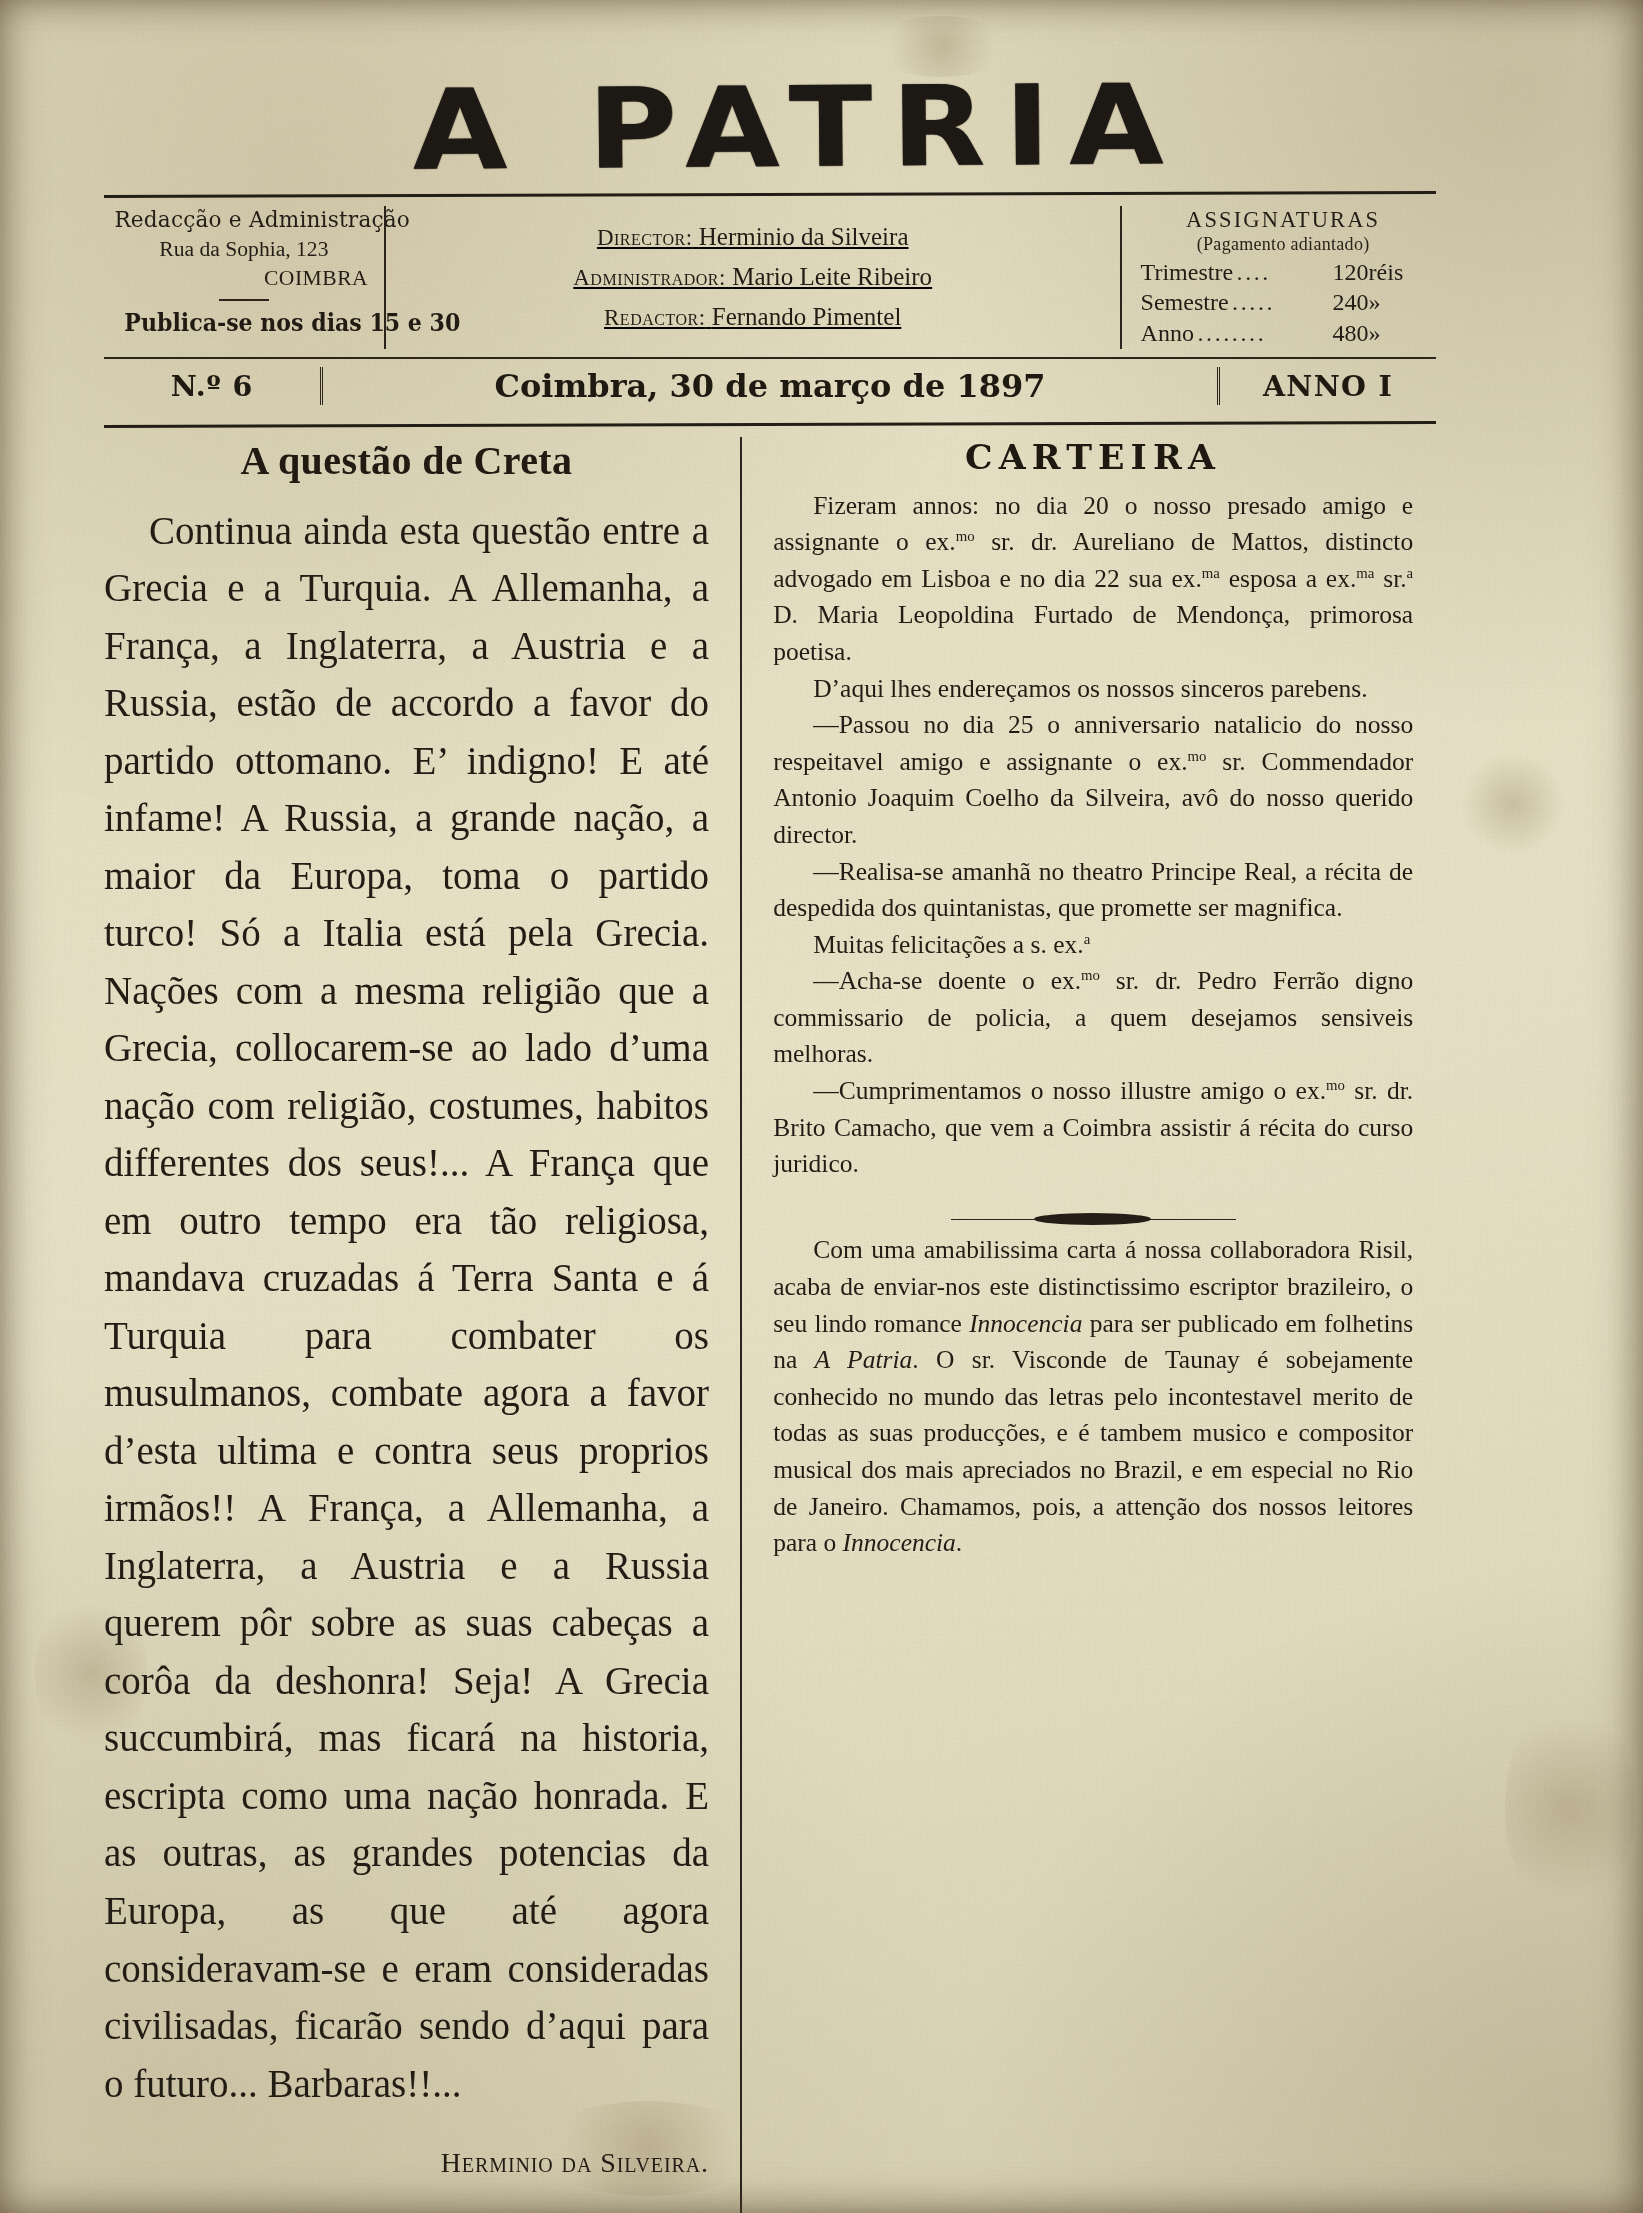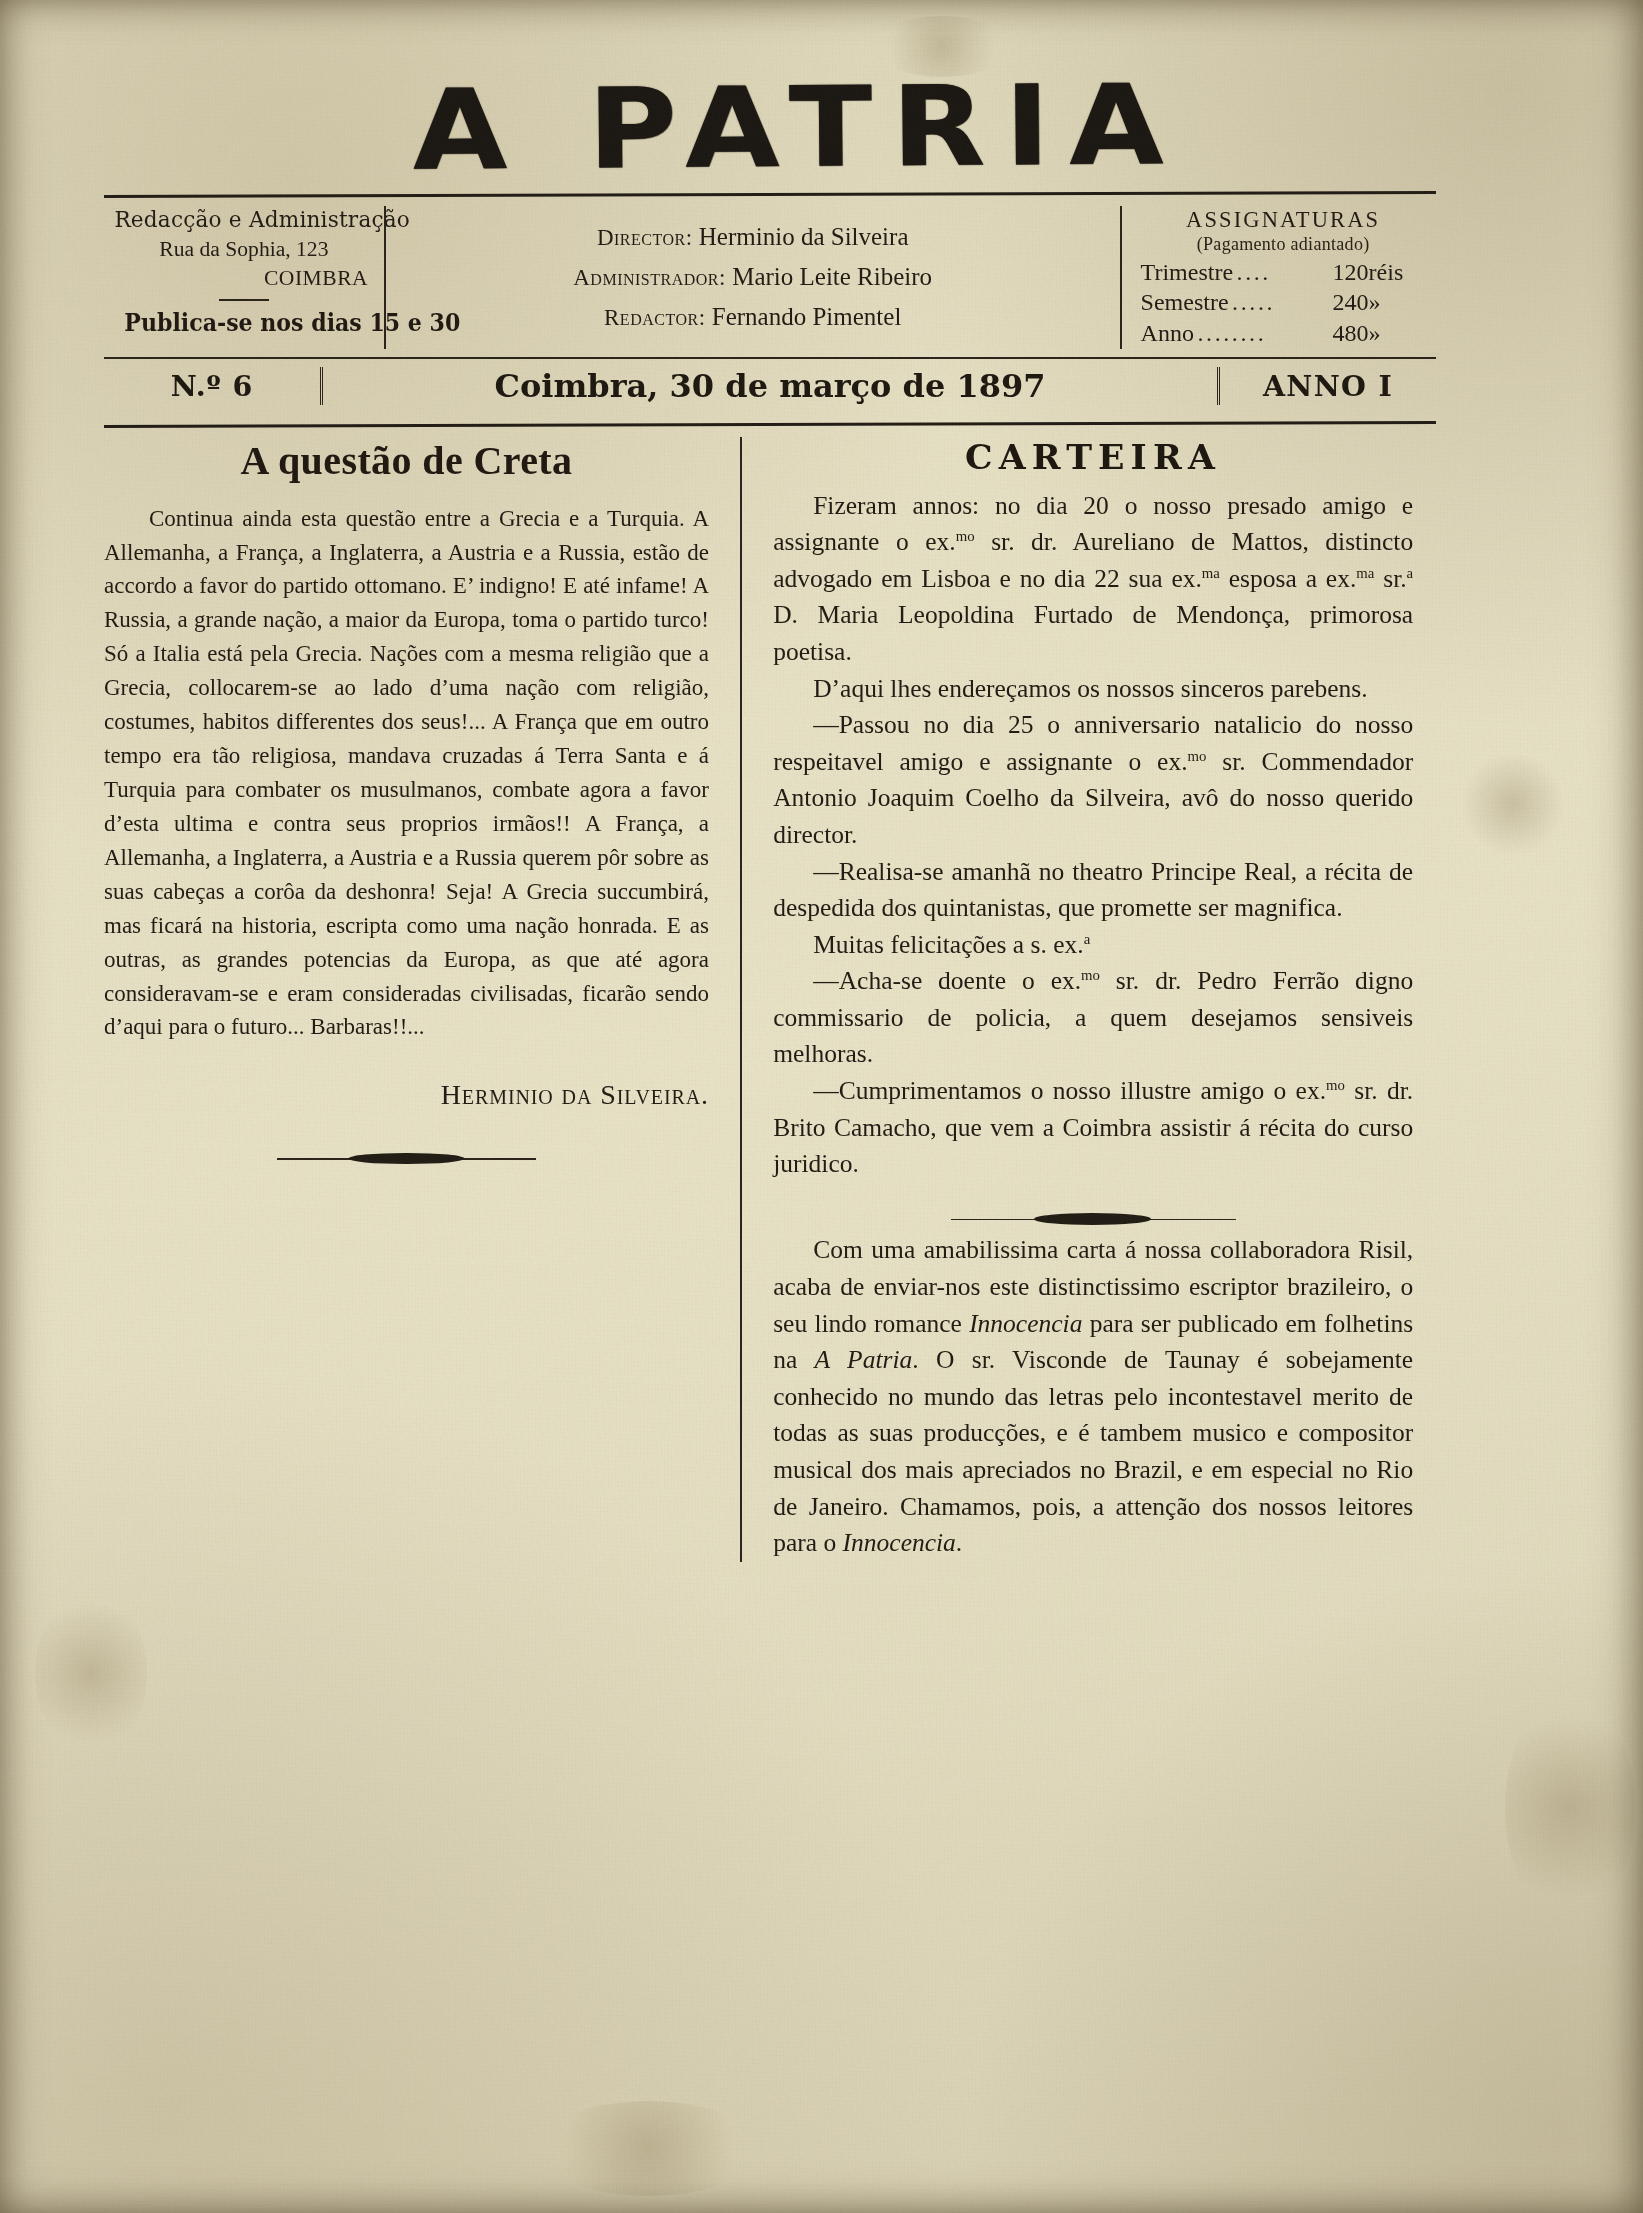--- a/index.html
+++ b/index.html
@@ -100,20 +100,21 @@
     width: 259px;
     text-align: center;
     border-right: 2.6px double #2a241b;
   }
   .info-mid {
     flex: 1;
     text-align: center;
     display: flex; flex-direction: column;
     justify-content: center;
     border-right: 2.6px double #2a241b;
+    text-decoration: underline;
   }
   .info-right {
     width: 285px;
     padding-left: 19px;
   }
 
   .addr-line1 {
     font-family: "DejaVu Serif", serif;
     font-size: 21.6px;
     color: #231d16;
@@ -258,21 +259,21 @@
     font-weight: 700;
     font-size: 32px;
     color: #1d1810;
     text-align: center;
     letter-spacing: 1.7px;
     margin: 14px 0 10.4px 0;
   }
 
   .body-left p {
     font-family: "Liberation Serif", serif;
-    font-size: 23px;
+    font-size: 39px;
     line-height: 1.475;
     color: #221c14;
     margin: 0;
     text-align: justify;
     text-indent: 45px;
     hyphens: manual;
   }
   .body-right p {
     font-family: "Liberation Serif", serif;
     font-size: 25.5px;

